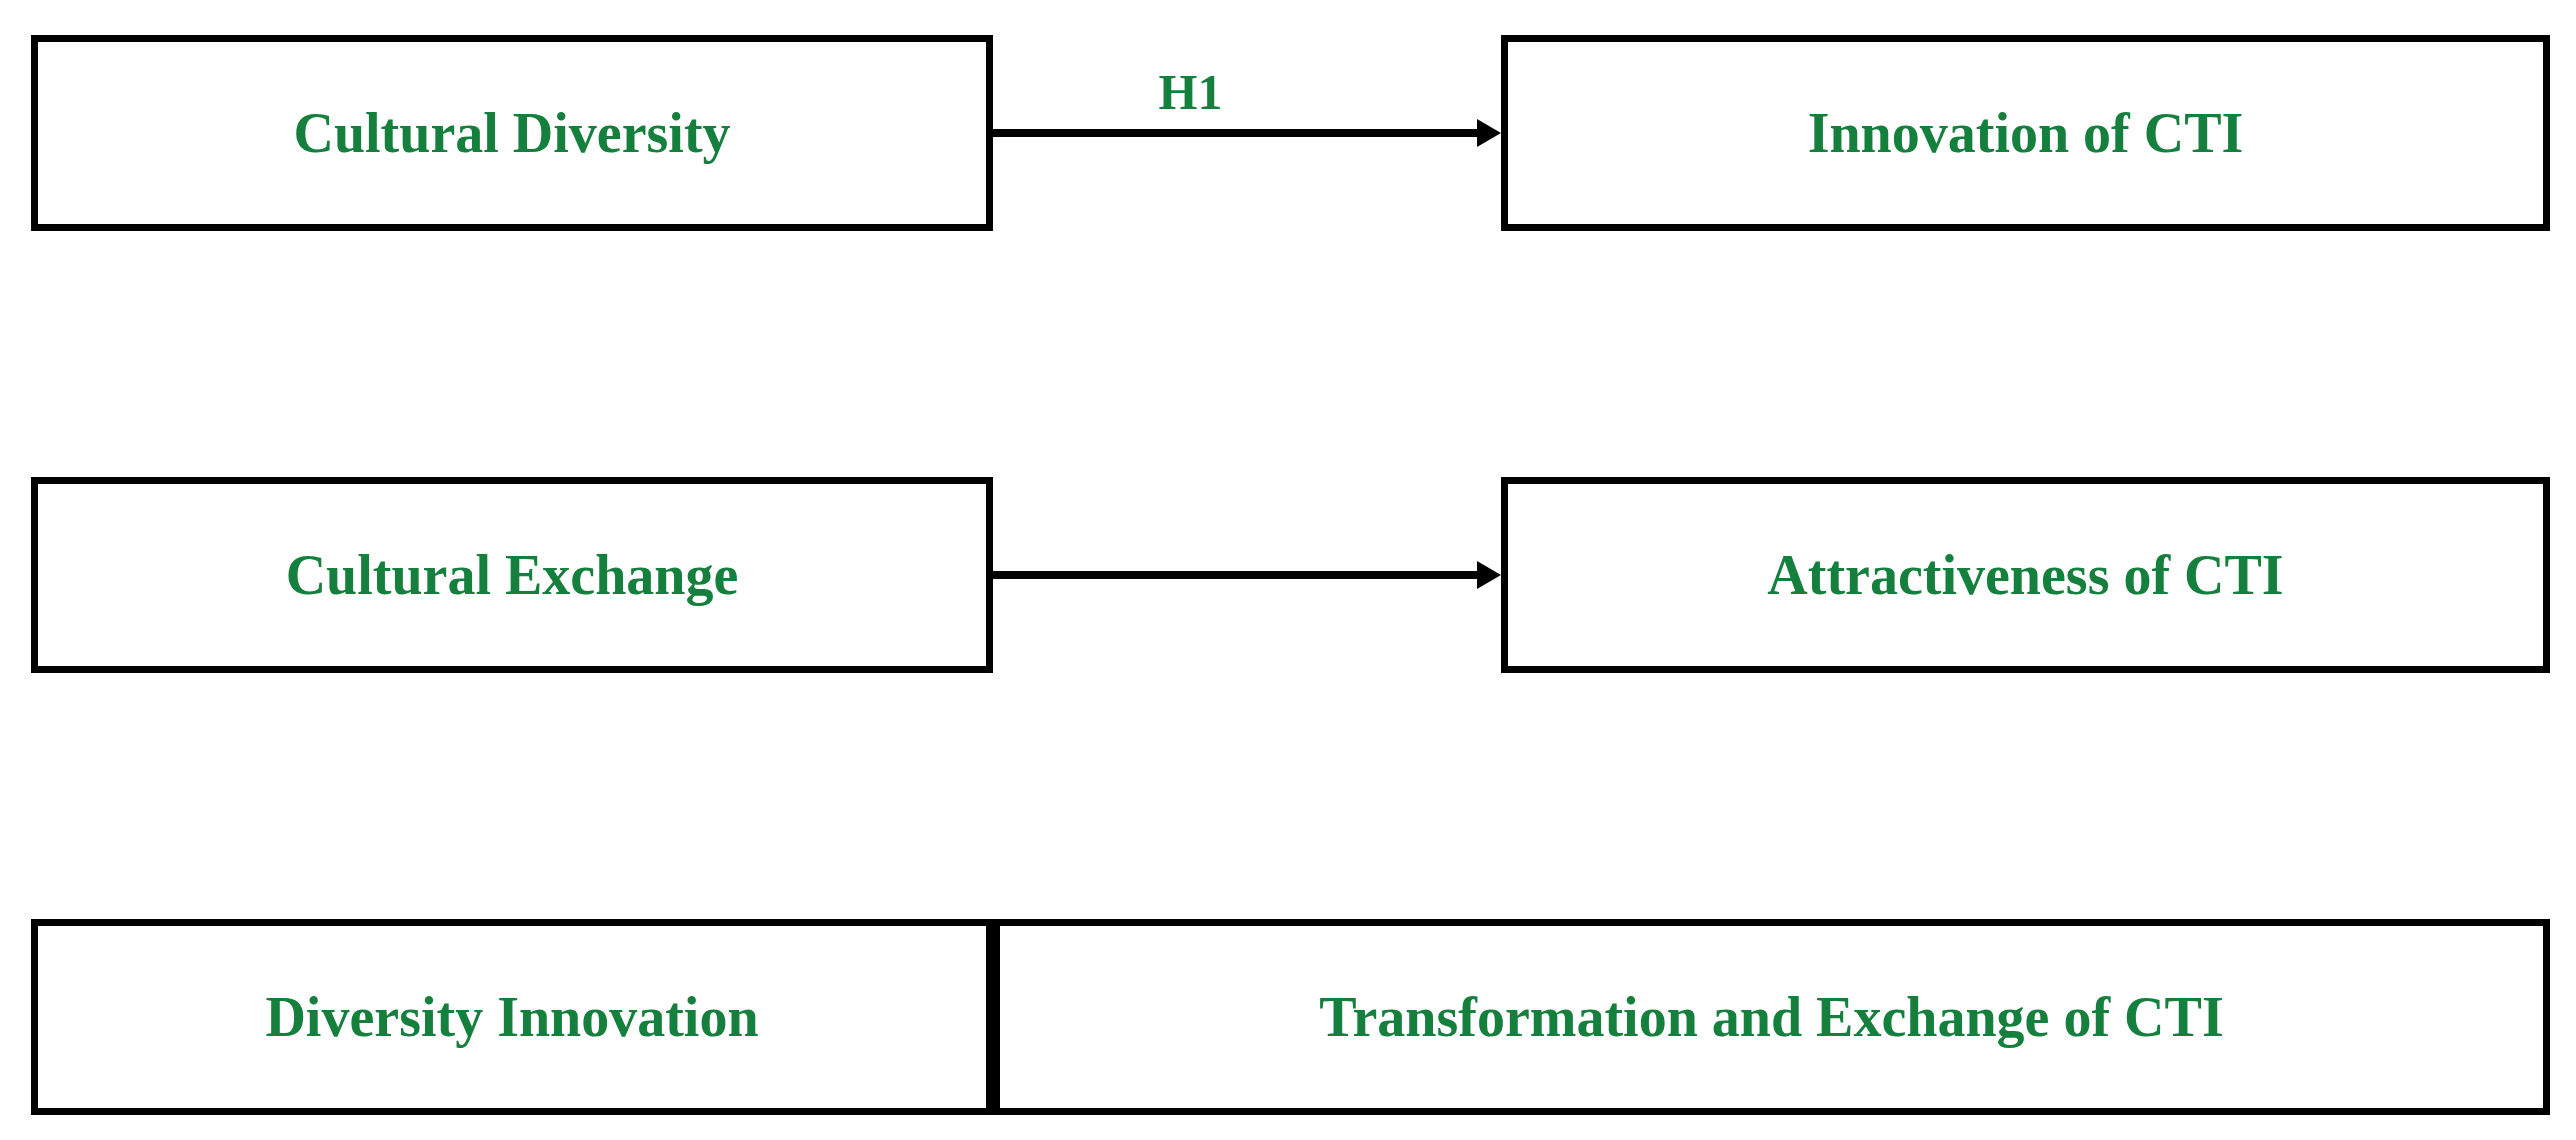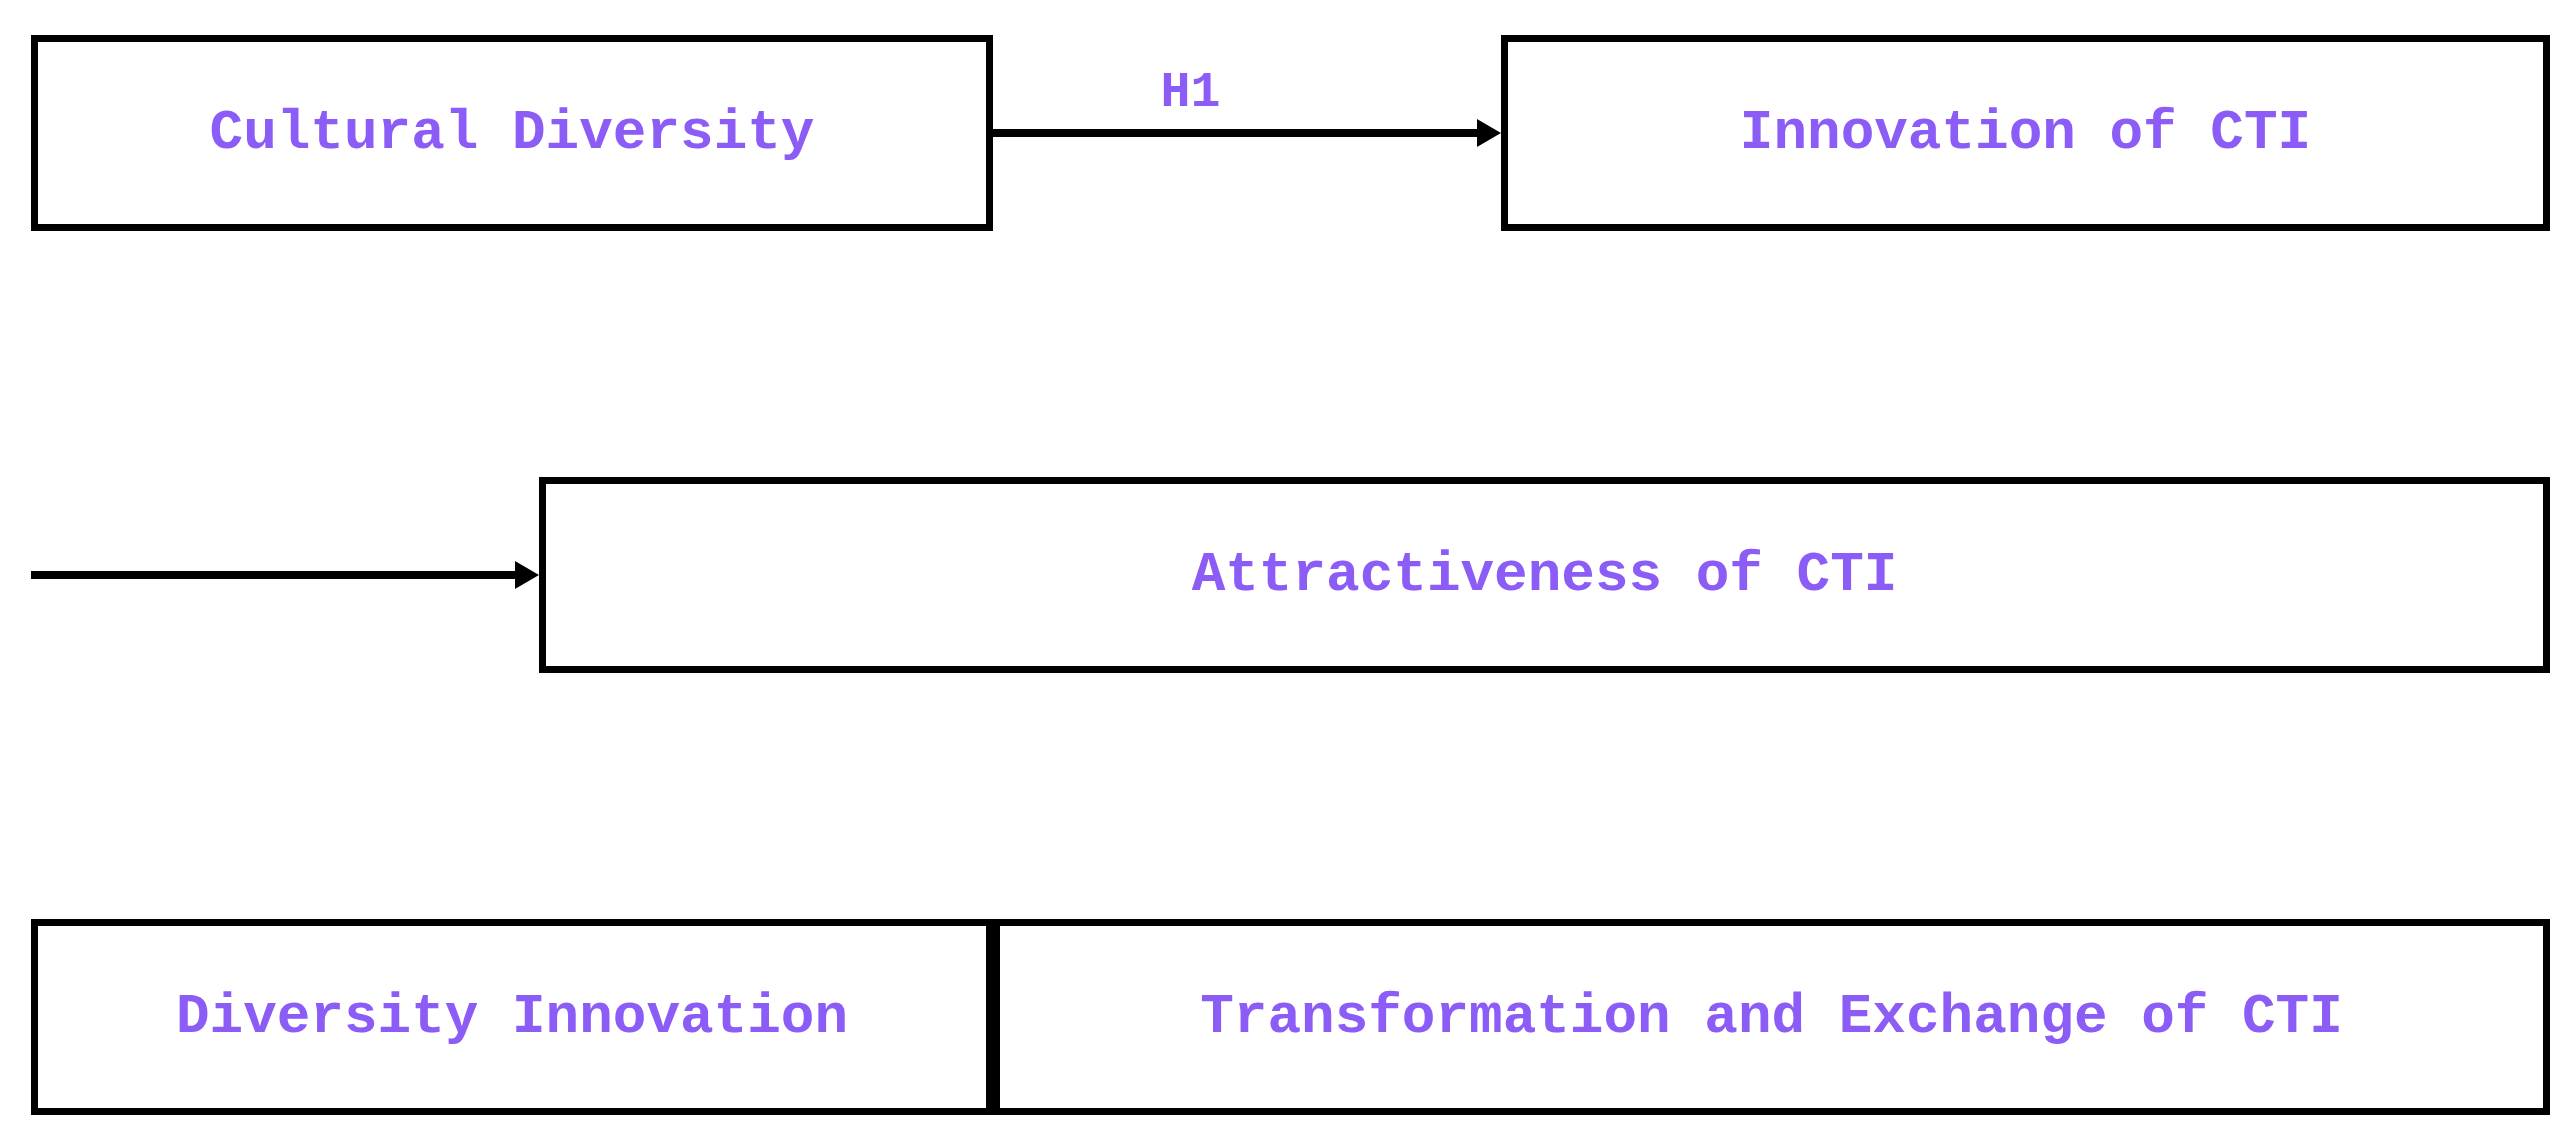--- a/index.html
+++ b/index.html
@@ -5,22 +5,22 @@
   html, body {
     margin: 0;
     padding: 0;
     background: #ffffff;
   }
   .canvas {
     position: relative;
     width: 2576px;
     height: 1140px;
     background: #ffffff;
-    font-family: Liberation Mono, monospace;
-    color: #8b5cf6;
+    font-family: Liberation Serif, serif;
+    color: #15803d;
     box-sizing: border-box;
     display: flex;
     flex-direction: column;
     padding-top: 35px;
     row-gap: 246px;
     overflow: hidden;
   }
   .row {
     display: flex;
     height: 196px;
@@ -89,20 +89,23 @@
       <div class="h-label">H1</div>
       <div class="arrow-line"></div>
       <div class="arrow-head"></div>
     </div>
     <div class="box right-box">
       <span>Innovation of CTI</span>
     </div>
   </section>
 
   <section class="row">
+    <div class="box left-box">
+      <span>Cultural Exchange</span>
+    </div>
     <div class="connector">
       <div class="arrow-line"></div>
       <div class="arrow-head"></div>
     </div>
     <div class="box right-box">
       <span>Attractiveness of CTI</span>
     </div>
   </section>
 
   <section class="row">

